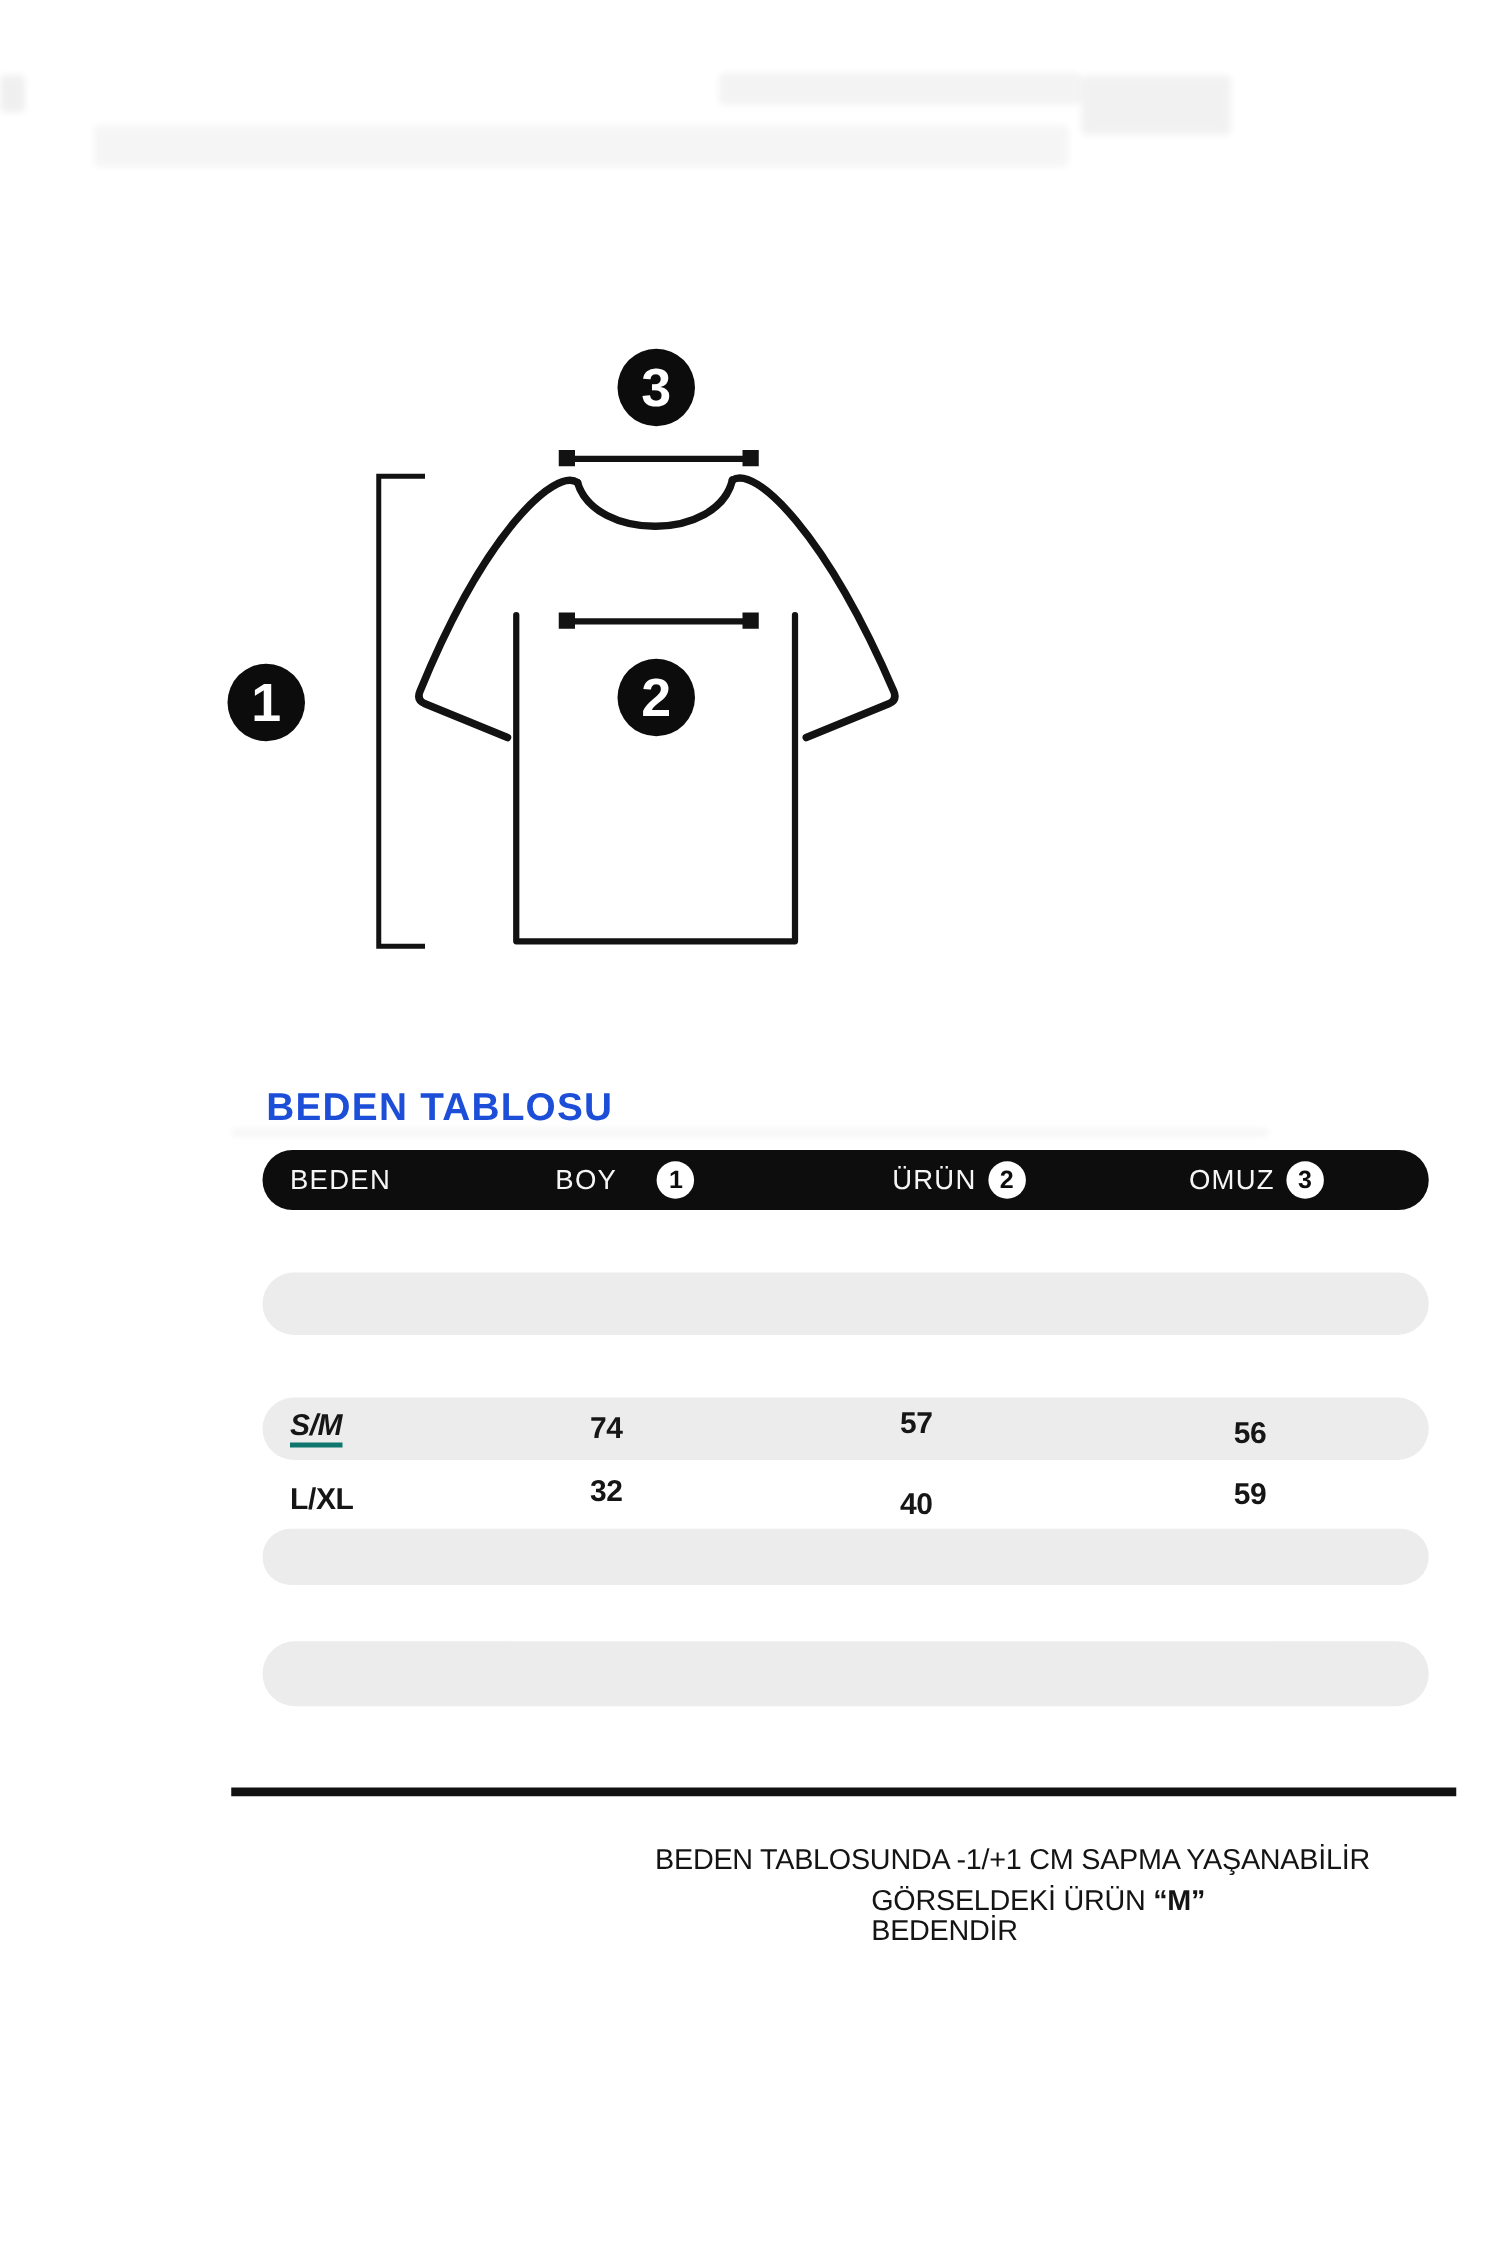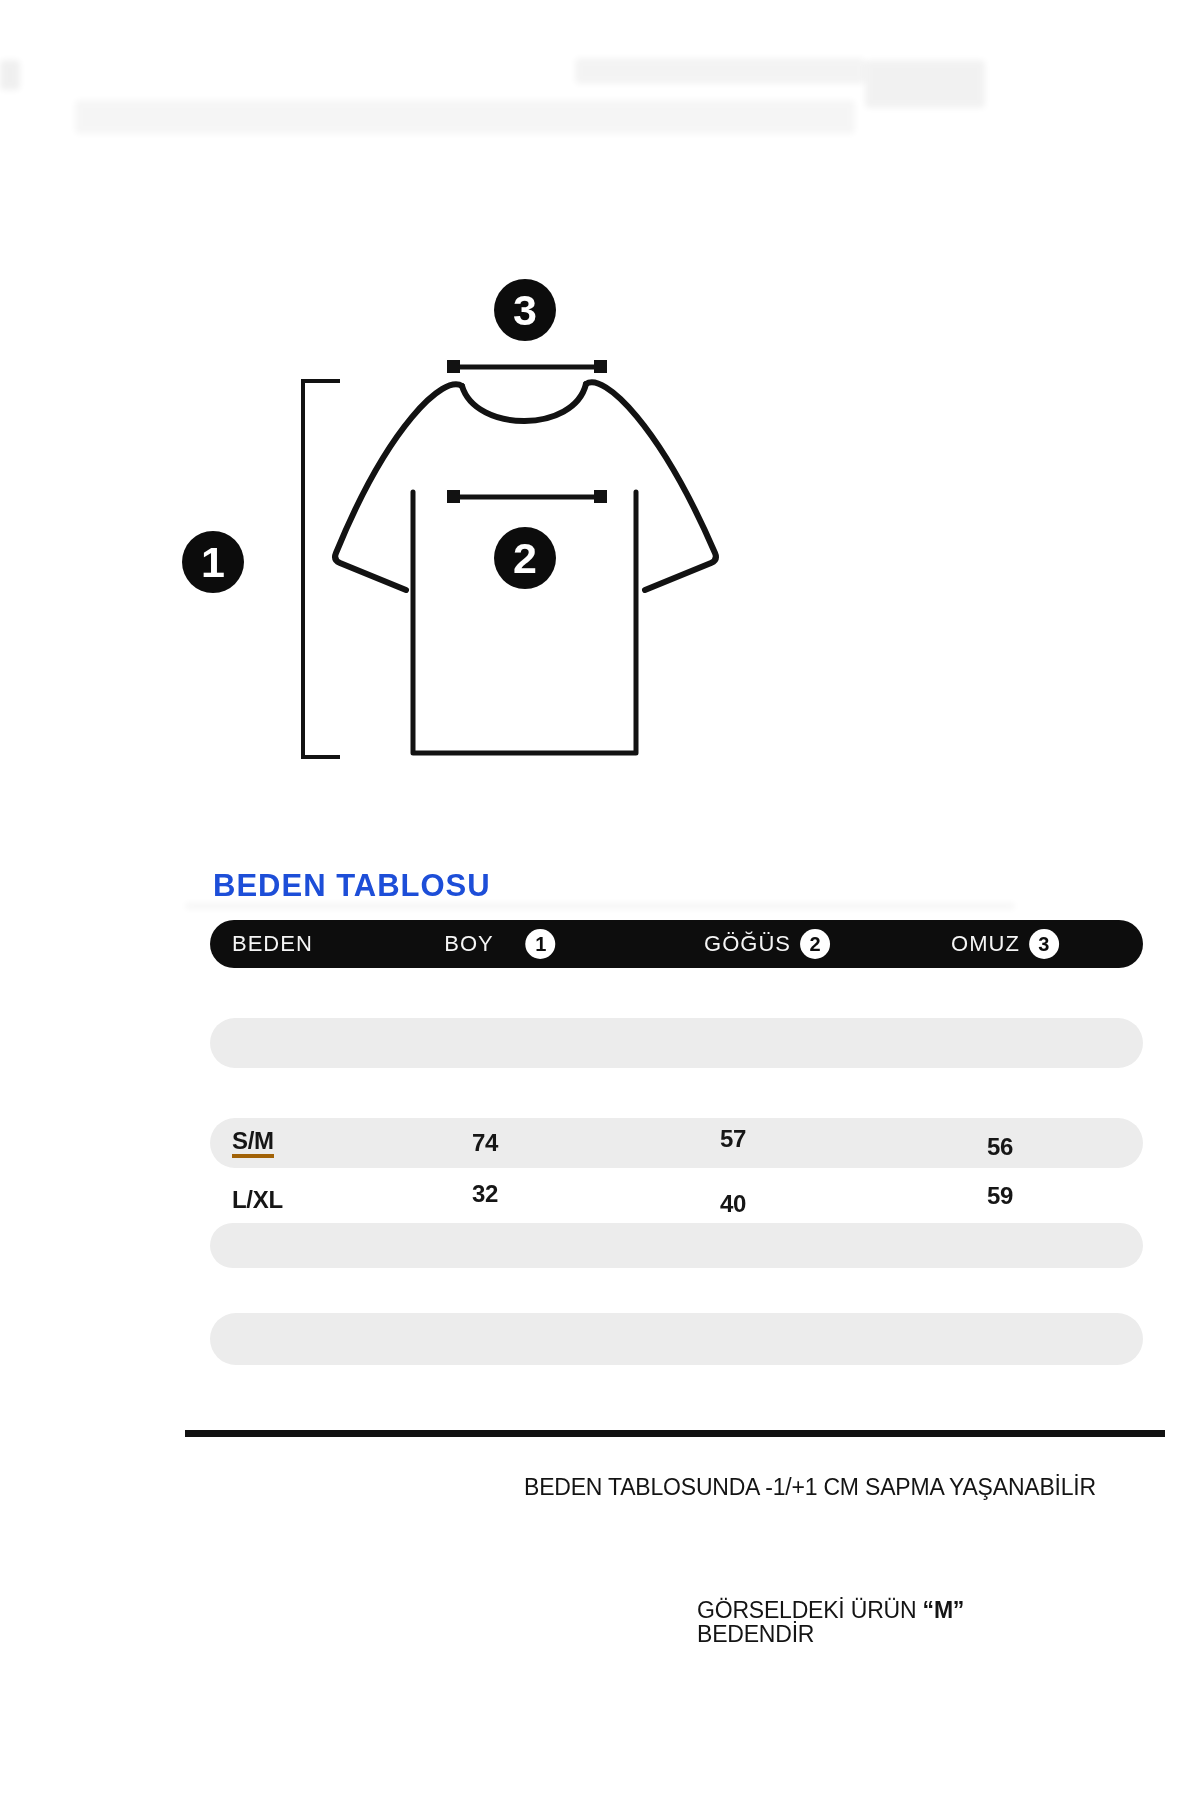--- a/index.html
+++ b/index.html
@@ -67,39 +67,40 @@
     position:absolute;top:0;height:100%;
     display:flex;align-items:center;
     font-size:24px;font-weight:700;color:#161616;
     letter-spacing:-0.3px;
   }
   .cell.size{left:22px;}
   .cell.val{transform:translateX(-50%);}
   .v1{left:275px;} .v2{left:523px;} .v3{left:790px;}
   .dy-up3{margin-top:-6px;} .dy-dn2{margin-top:4px;} .dy-up2{margin-top:-4px;text-align:right;}
   .underline-green{
-    border-bottom:4px solid #a16207;
+    border-bottom:4px solid #0f766e;
     padding-bottom:1px;
     line-height:1.05;
+    font-style:italic;
   }
 
   
   .divider{
     position:absolute;left:185px;top:1430px;width:980px;height:7px;
     background:#111;
   }
 
   
   .footnote-1{
     position:absolute;left:410px;top:1474px;width:800px;
     text-align:center;font-size:23px;color:#141414;
     letter-spacing:-0.2px;
   }
   .footnote-2{
-    position:absolute;left:697px;top:1598px;width:420px;
+    position:absolute;left:697px;top:1508px;width:420px;
     text-align:left;font-size:23px;line-height:24px;color:#141414;
     letter-spacing:-0.2px;
   }
   .footnote-2 .emph{font-weight:800;}
 </style>
 </head>
 <body>
 
 <div class="artifact" style="left:75px;top:100px;width:780px;height:34px;opacity:0.035;"></div>
 <div class="artifact" style="left:575px;top:58px;width:290px;height:26px;opacity:0.045;"></div>
@@ -146,21 +147,21 @@
 
 <div class="header-pill">
   <div class="header-cell first">
     <span>BEDEN</span>
   </div>
   <div class="header-cell centered hc1">
     <span>BOY</span>
     <span class="marker-dot">1</span>
   </div>
   <div class="header-cell centered hc2">
-    <span>GÖĞÜS</span>
+    <span>ÜRÜN</span>
     <span class="marker-dot">2</span>
   </div>
   <div class="header-cell centered hc3">
     <span>OMUZ</span>
     <span class="marker-dot">3</span>
   </div>
 </div>
 
 <div class="row-pill row-empty1"></div>
 

